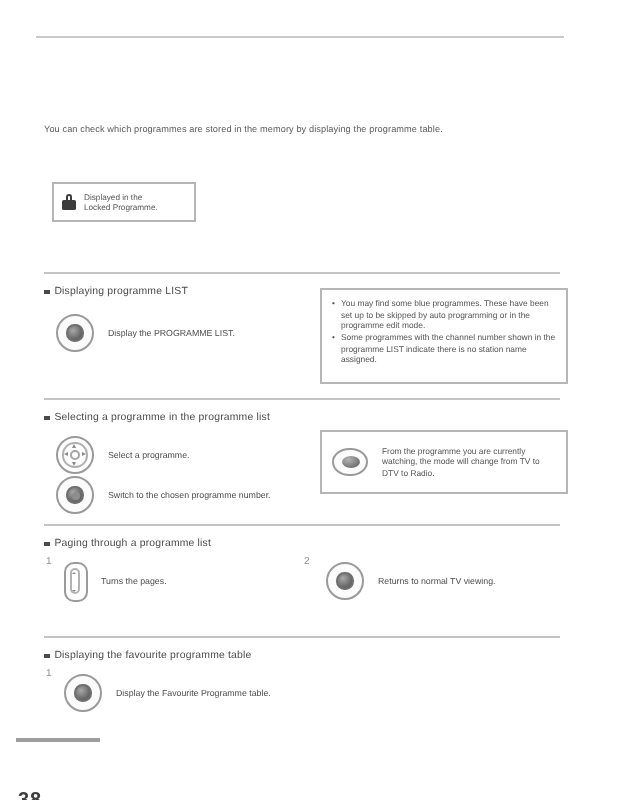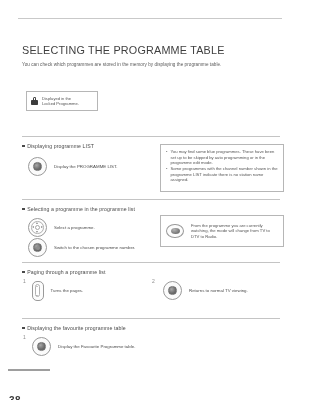--- a/index.html
+++ b/index.html
@@ -364,21 +364,20 @@
   }
 </style>
 </head>
 <body>
 
 <div class="page">
 
   <div class="top-rule"></div>
 
 
-  <div class="section-title">SELECTING THE PROGRAMME TABLE</div>
 
   <div class="intro">You can check which programmes are stored in the memory by displaying the programme table.</div>
 
   <div class="lock-box">
     <span class="lock-icon">
       <span class="shackle"></span>
       <span class="body"></span>
     </span>
     <span class="lock-text">
       <span>Displayed in the</span><br>

